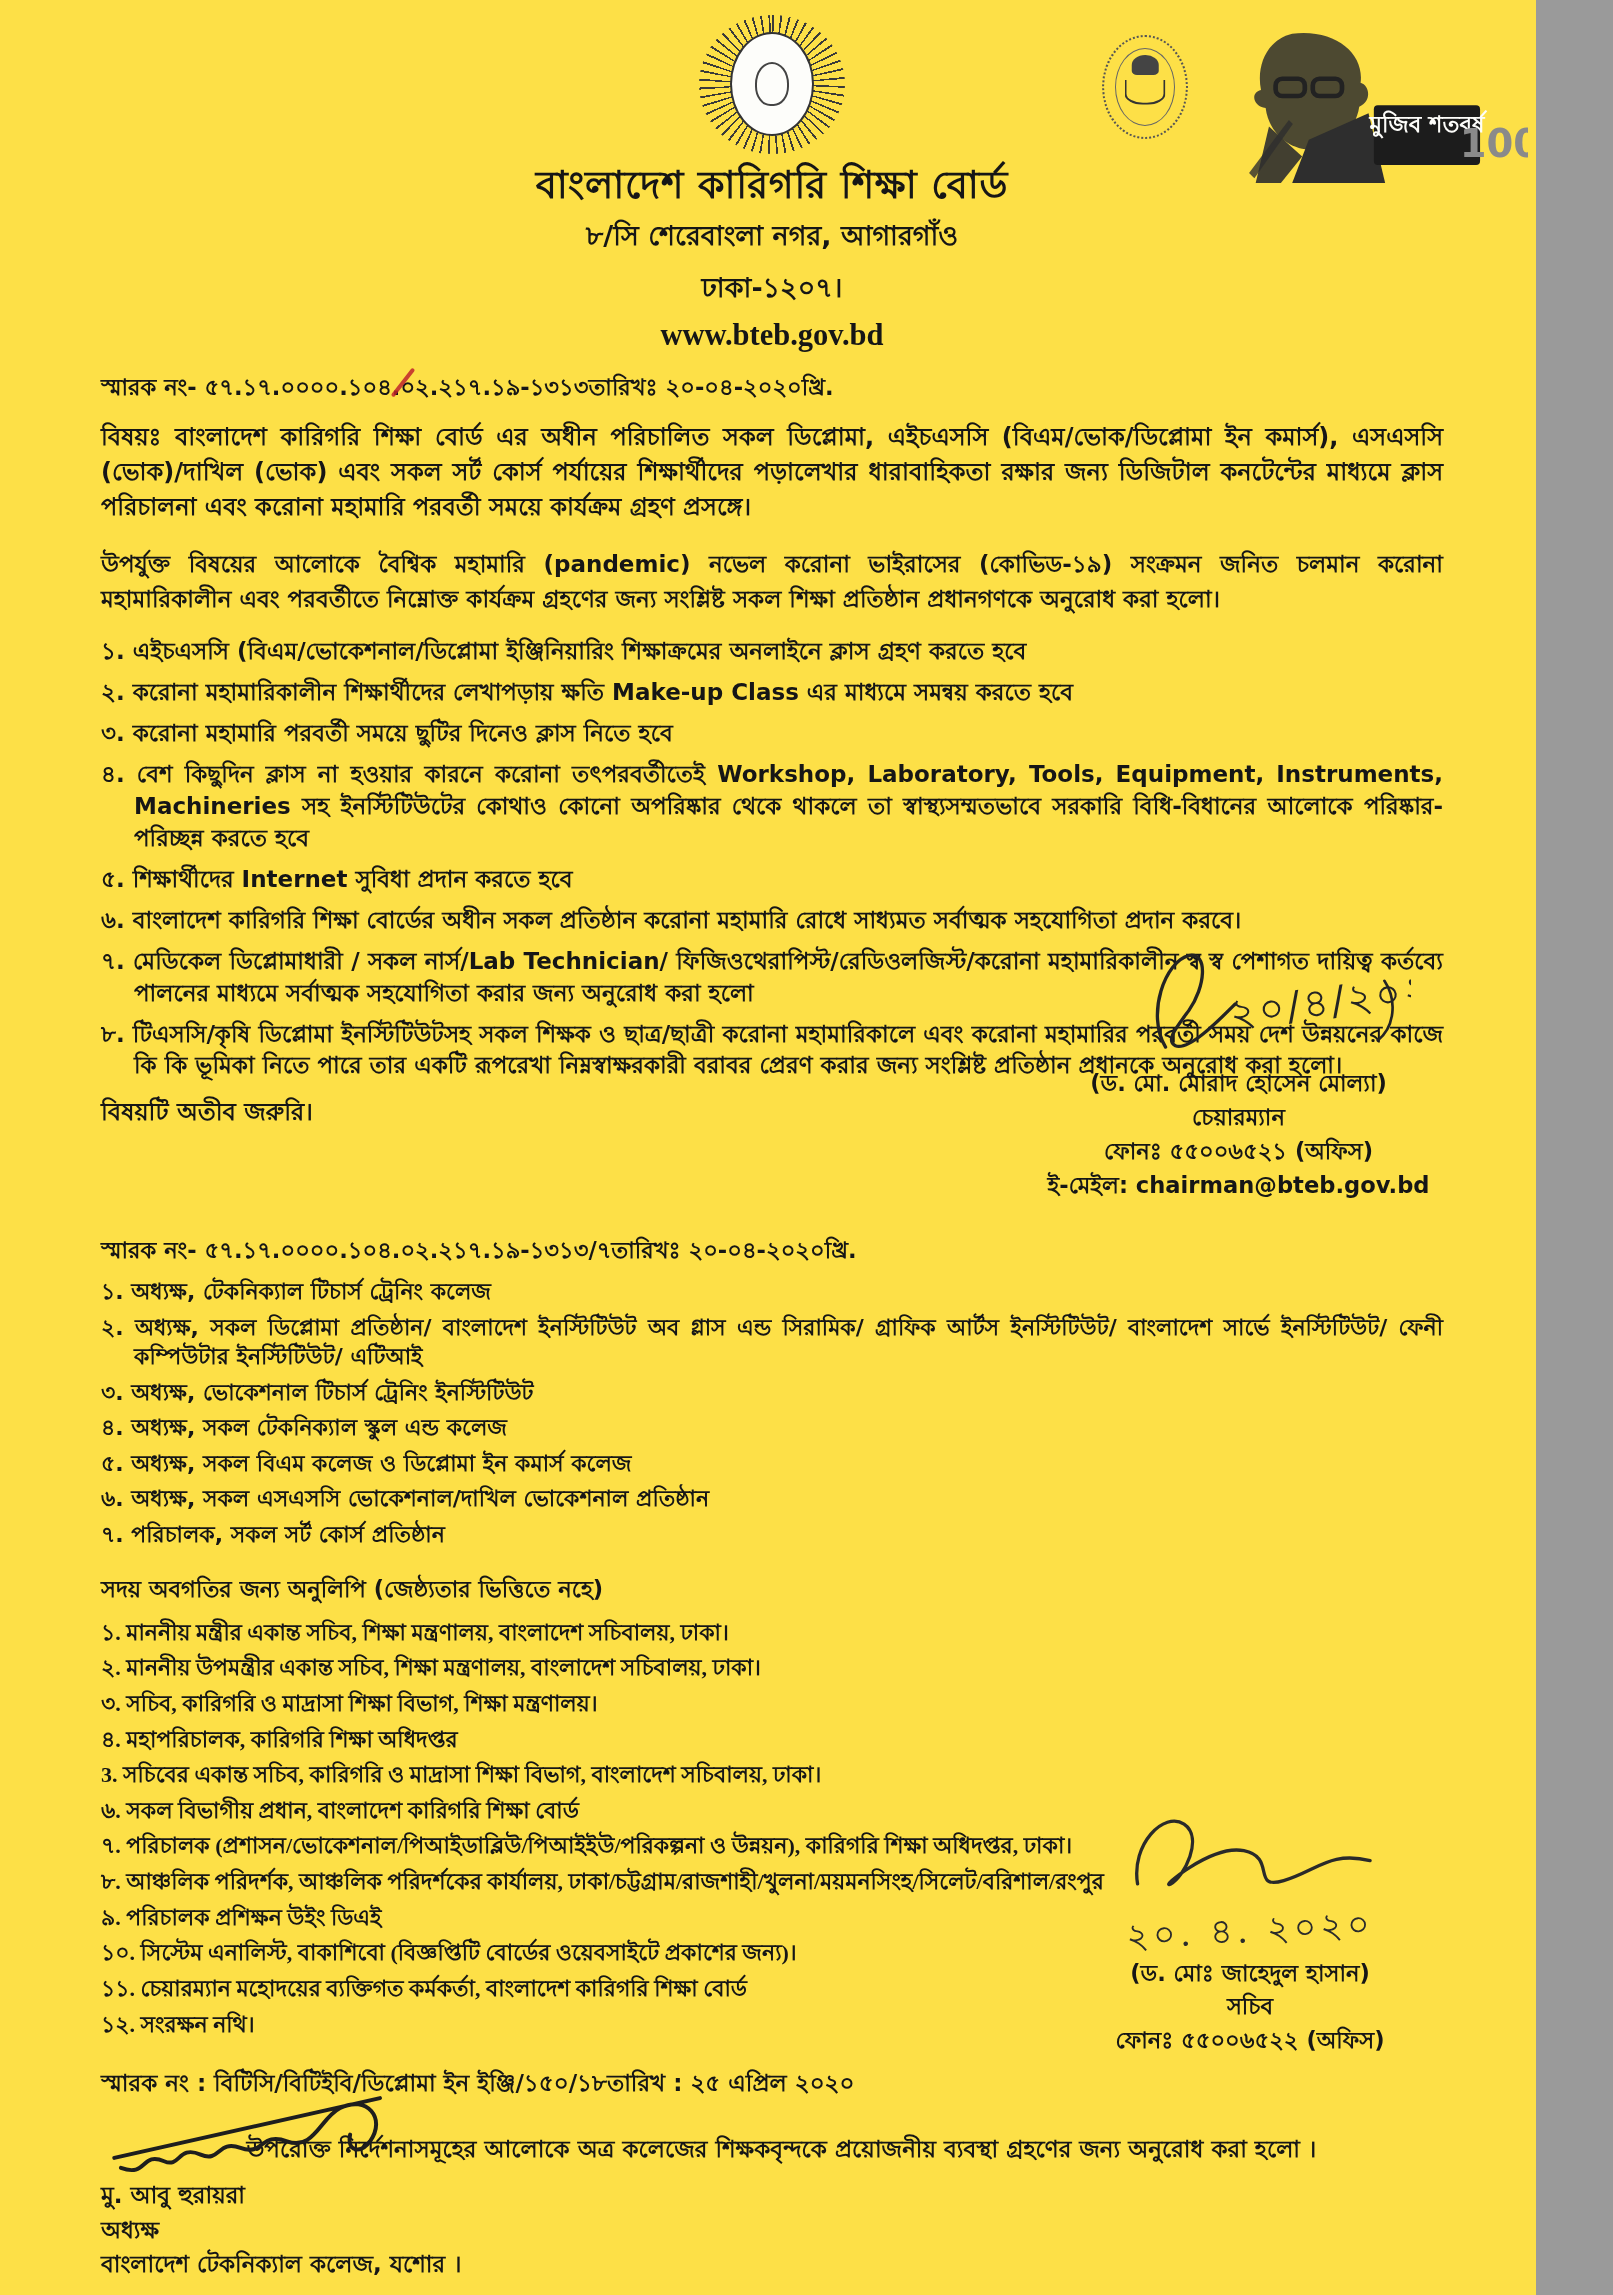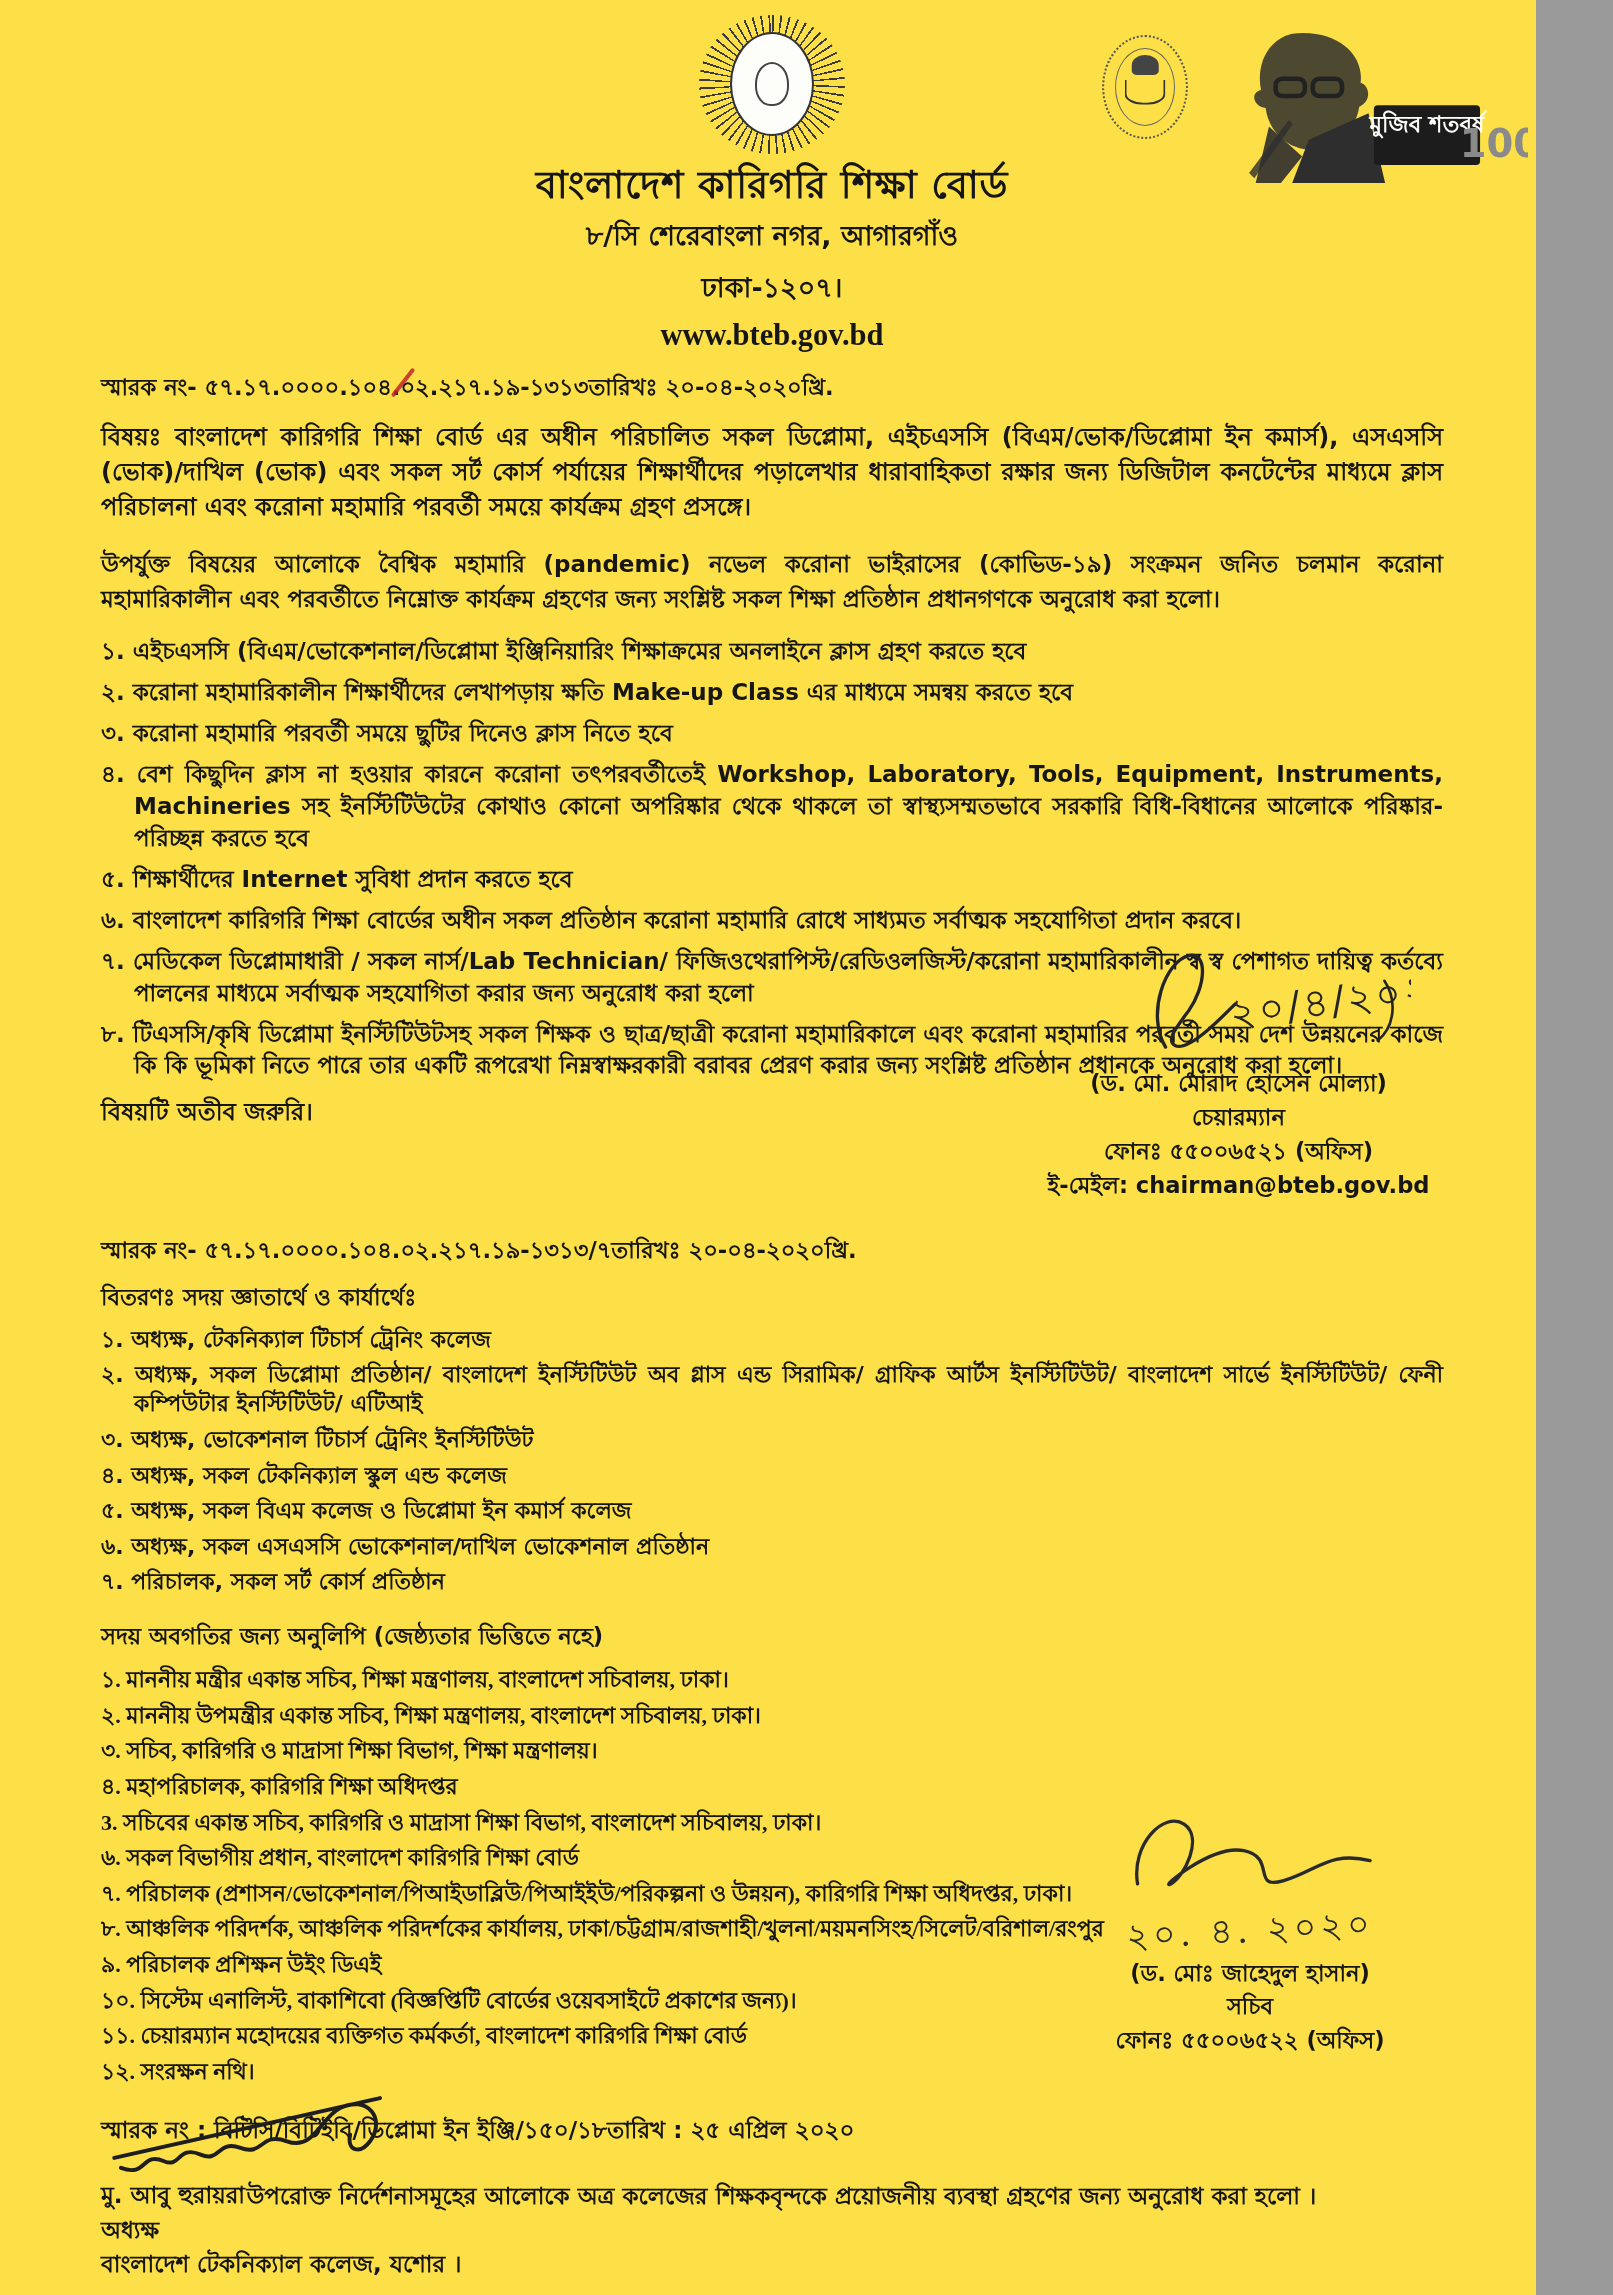--- a/index.html
+++ b/index.html
@@ -139,21 +139,20 @@
       <div class="li">৮. টিএসসি/কৃষি ডিপ্লোমা ইনস্টিটিউটসহ সকল শিক্ষক ও ছাত্র/ছাত্রী করোনা মহামারিকালে এবং করোনা মহামারির পরবর্তী সময় দেশ উন্নয়নের কাজে কি কি ভূমিকা নিতে পারে তার একটি রূপরেখা নিম্নস্বাক্ষরকারী বরাবর প্রেরণ করার জন্য সংশ্লিষ্ট প্রতিষ্ঠান প্রধানকে অনুরোধ করা হলো।</div>
     </div>
 
     <div class="urgent">বিষয়টি অতীব জরুরি।</div>
 
     <div class="memo-row memo-row2">
       <span>স্মারক নং- ৫৭.১৭.০০০০.১০৪.০২.২১৭.১৯-১৩১৩/৭</span>
       <span>তারিখঃ ২০-০৪-২০২০খ্রি.</span>
     </div>
 
-    <div class="section-head">বিতরণঃ সদয় জ্ঞাতার্থে ও কার্যার্থেঃ</div>
     <div class="dist">
       <div class="li">১. অধ্যক্ষ, টেকনিক্যাল টিচার্স ট্রেনিং কলেজ</div>
       <div class="li">২. অধ্যক্ষ, সকল ডিপ্লোমা প্রতিষ্ঠান/ বাংলাদেশ ইনস্টিটিউট অব গ্লাস এন্ড সিরামিক/ গ্রাফিক আর্টস ইনস্টিটিউট/ বাংলাদেশ সার্ভে ইনস্টিটিউট/ ফেনী কম্পিউটার ইনস্টিটিউট/ এটিআই</div>
       <div class="li">৩. অধ্যক্ষ, ভোকেশনাল টিচার্স ট্রেনিং ইনস্টিটিউট</div>
       <div class="li">৪. অধ্যক্ষ, সকল টেকনিক্যাল স্কুল এন্ড কলেজ</div>
       <div class="li">৫. অধ্যক্ষ, সকল বিএম কলেজ ও ডিপ্লোমা ইন কমার্স কলেজ</div>
       <div class="li">৬. অধ্যক্ষ, সকল এসএসসি ভোকেশনাল/দাখিল ভোকেশনাল প্রতিষ্ঠান</div>
       <div class="li">৭. পরিচালক, সকল সর্ট কোর্স প্রতিষ্ঠান</div>
     </div>
 

